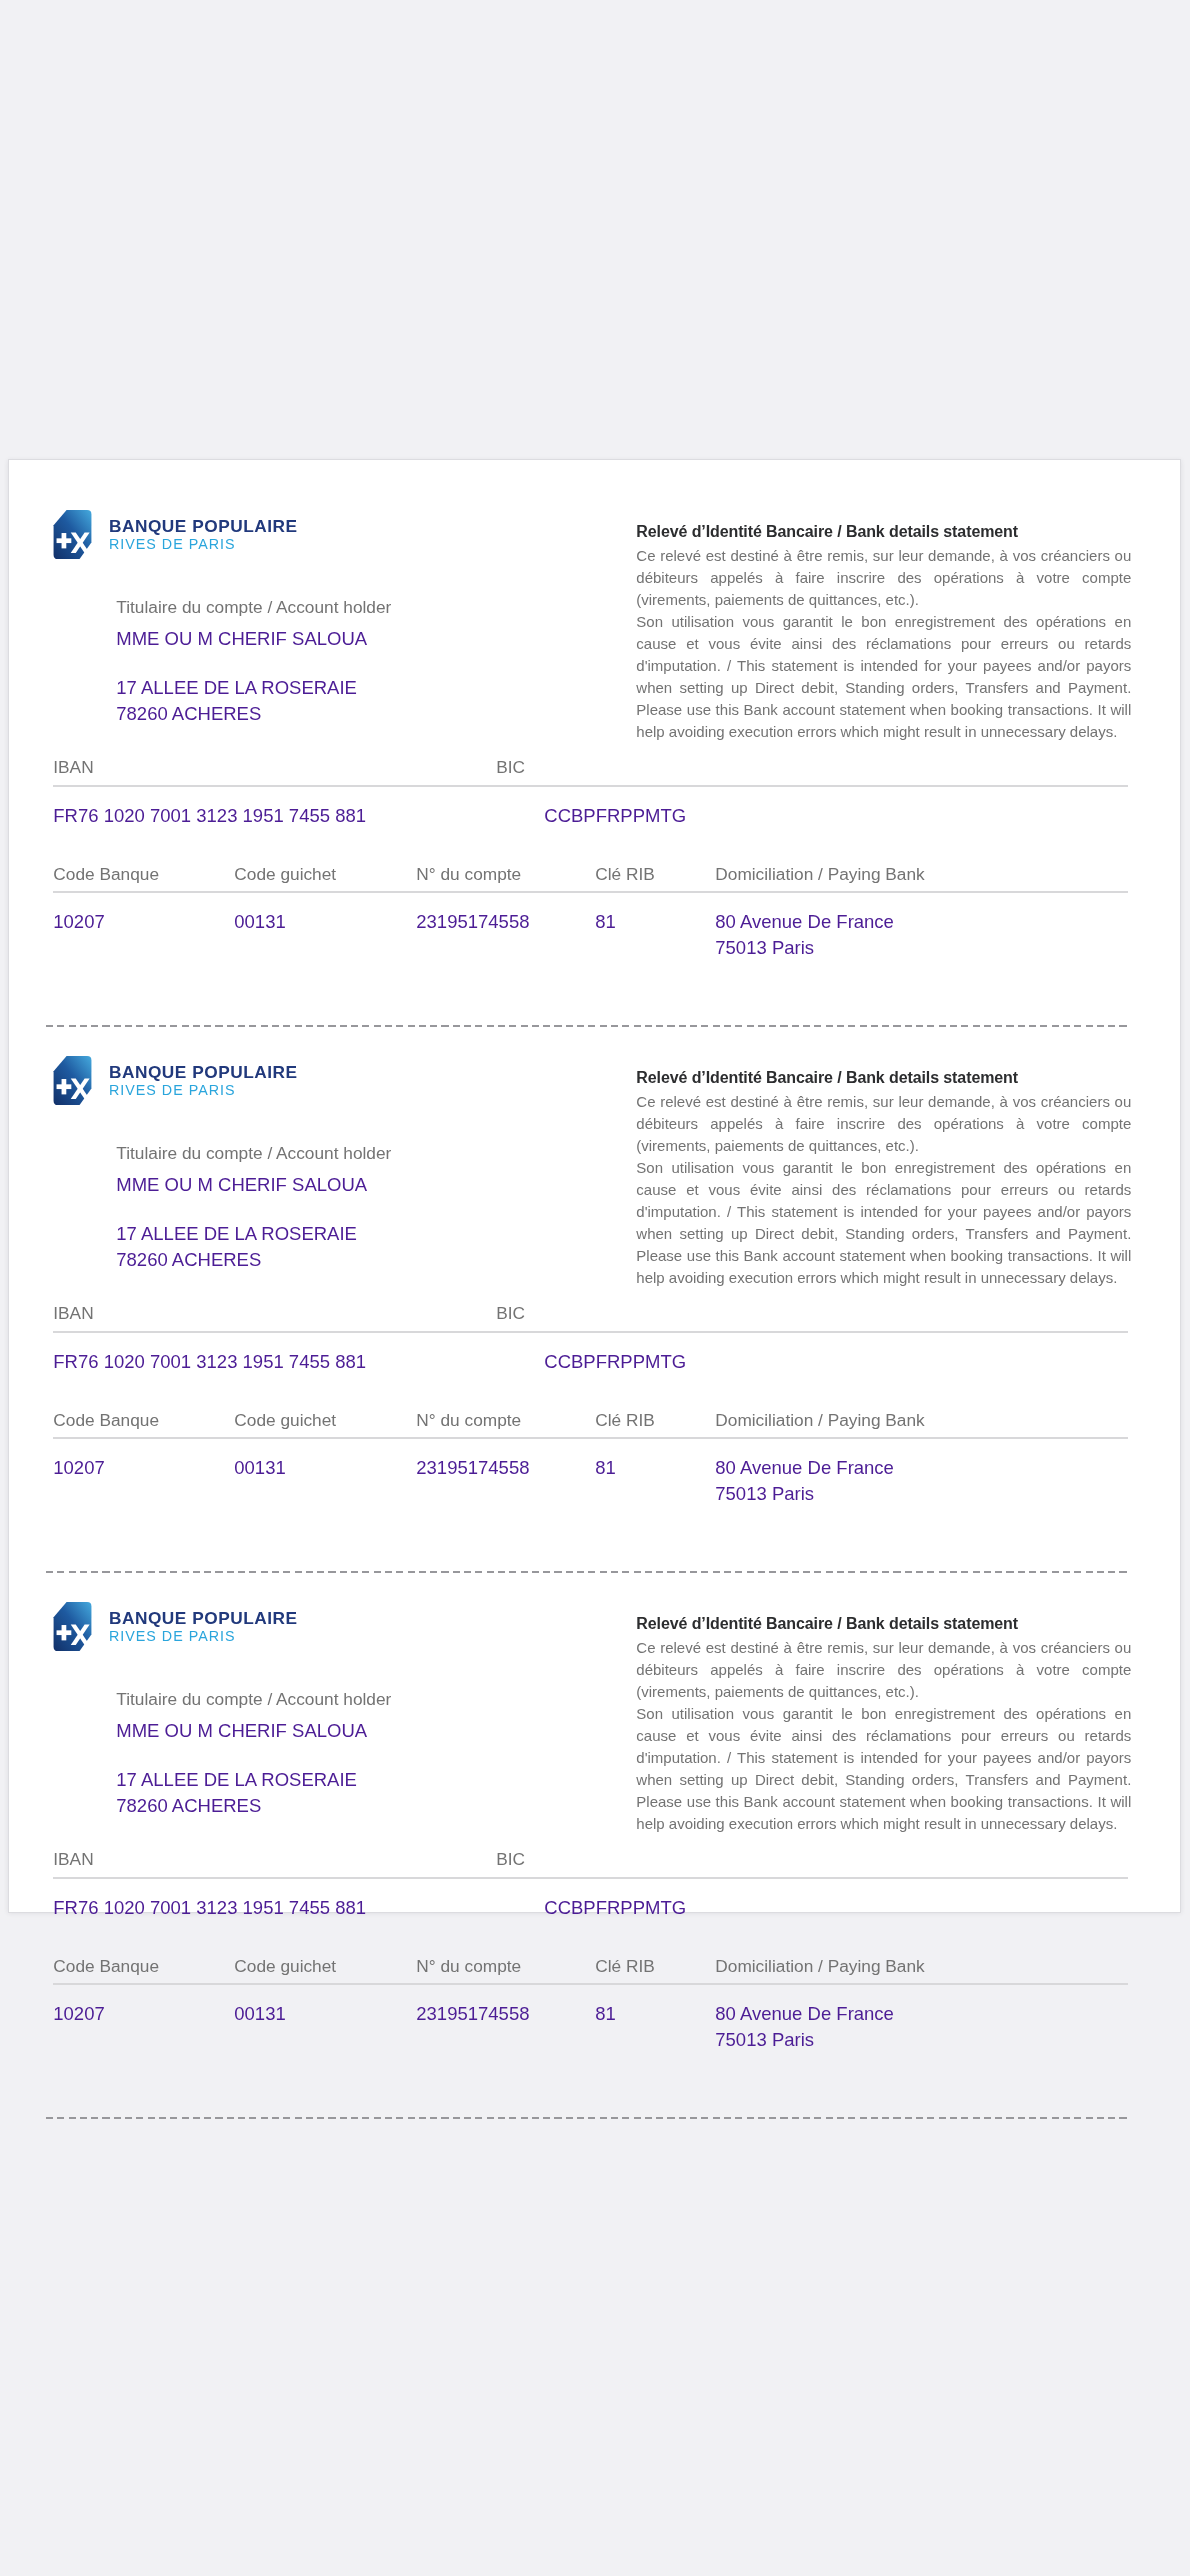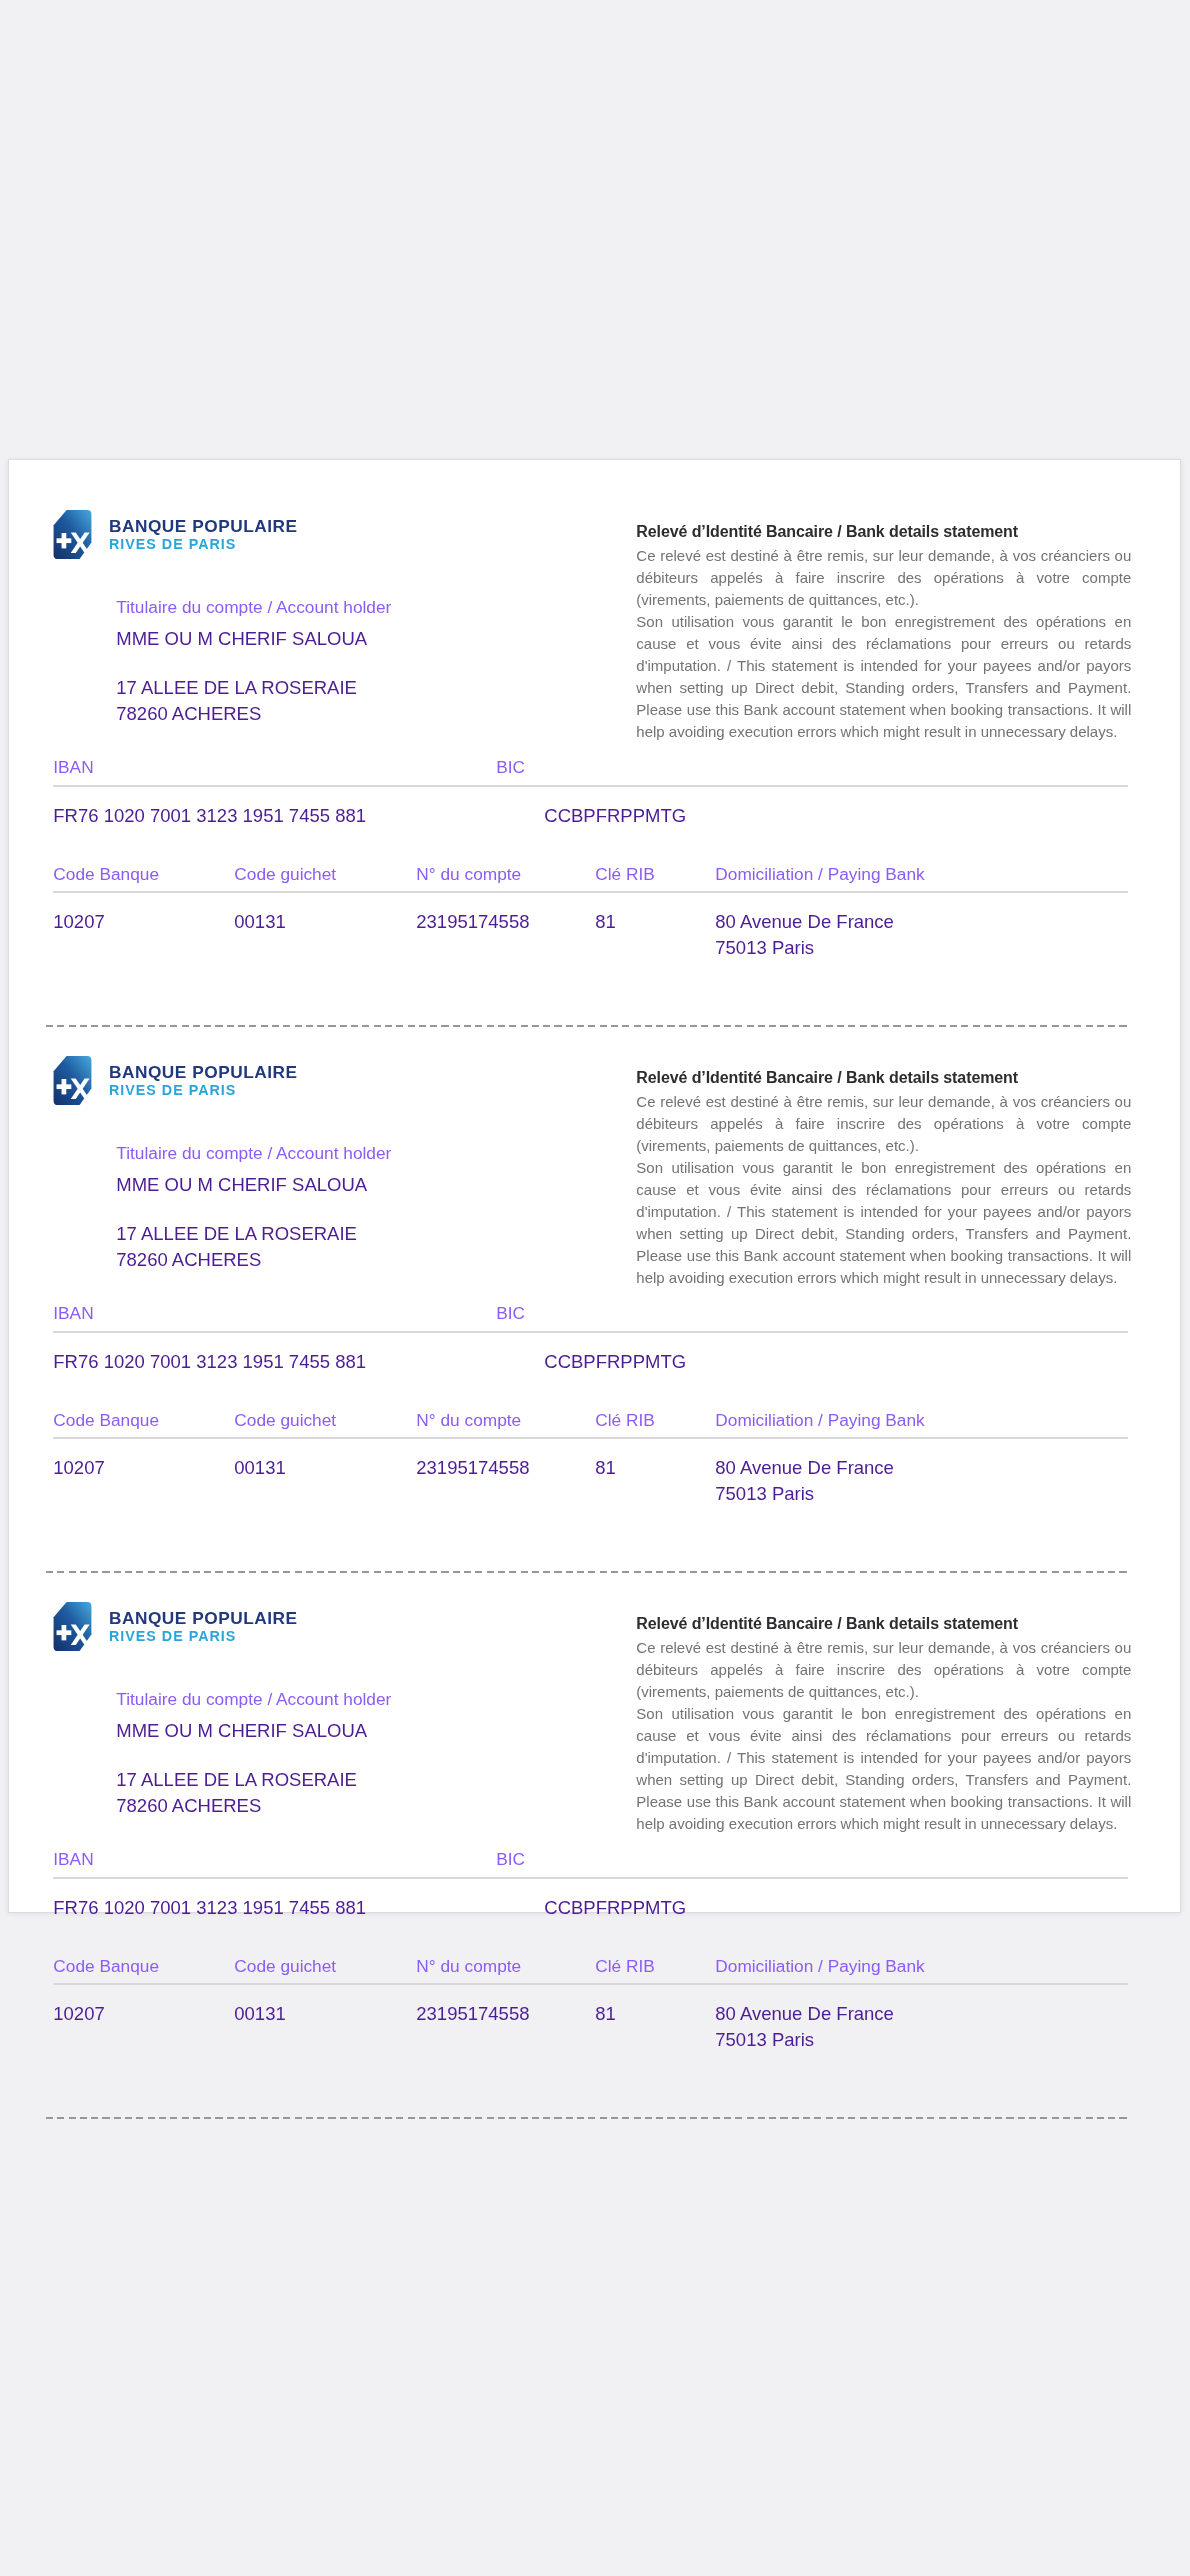--- a/index.html
+++ b/index.html
@@ -34,26 +34,26 @@
   .right-col { width: 495px; flex: 0 0 auto; padding-top: 10px; box-sizing: border-box; }
 
   .brand-row { display: flex; height: 51px; }
   .logo { width: 39px; height: 51px; flex: 0 0 auto; }
   .wordmark { margin-left: 16.7px; margin-top: 8.3px; }
   .brand-name {
     font-size: 17.3px; font-weight: 700; letter-spacing: 0.5px;
     color: #21397c; line-height: 18.5px; white-space: nowrap;
   }
   .brand-region {
-    font-size: 14.3px; font-weight: 700; letter-spacing: 1px;
+    font-size: 14.3px; font-weight: 400; letter-spacing: 1px;
     color: #2aa5dc; line-height: 16px; white-space: nowrap;
   }
 
   .holder { margin: 35px 0 0 63px; }
-  .label { font-size: 17.3px; color: #8b5cf6; line-height: 25px; }
+  .label { font-size: 17.3px; color: #737373; line-height: 25px; }
   .value { font-size: 18.5px; color: #4c1d95; line-height: 26px; }
   .holder .name { margin-top: 6px; }
   .holder .addr1 { margin-top: 23px; }
 
   .rib-title {
     margin: 0; font-size: 16px; font-weight: 700;
     color: #2c2d2f; line-height: 26px; letter-spacing: -0.1px;
     white-space: nowrap;
   }
   .notice {

